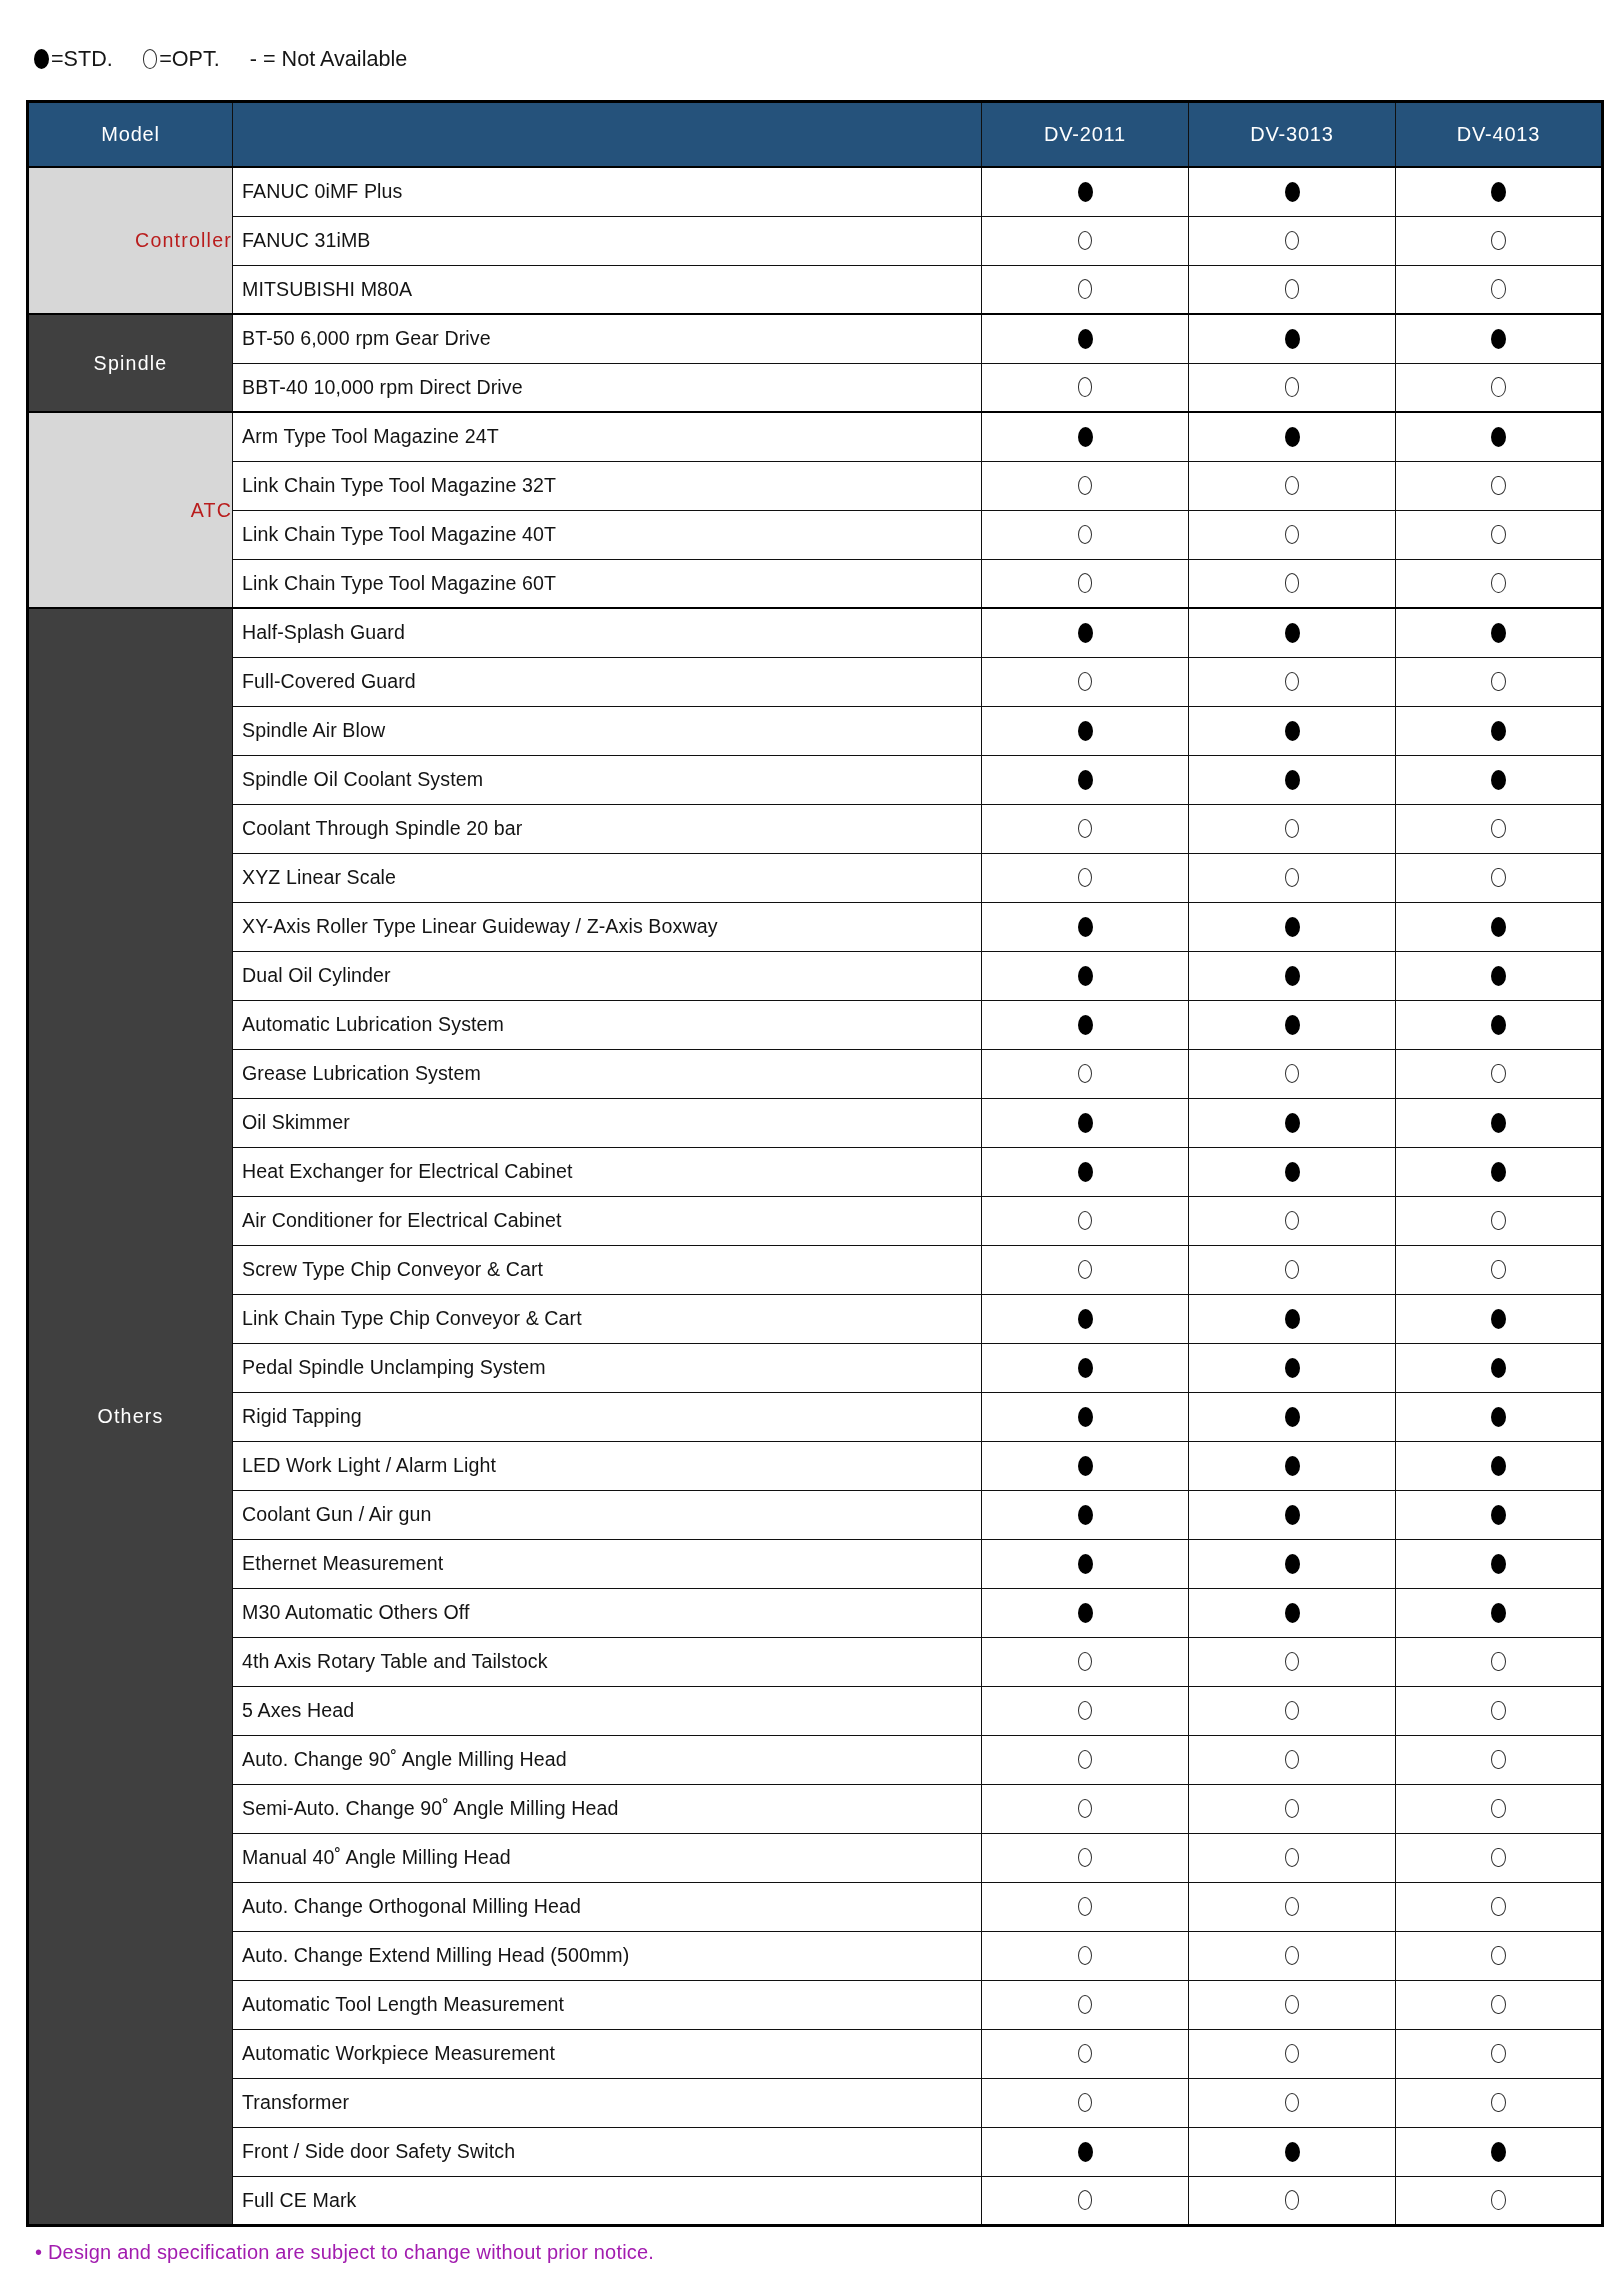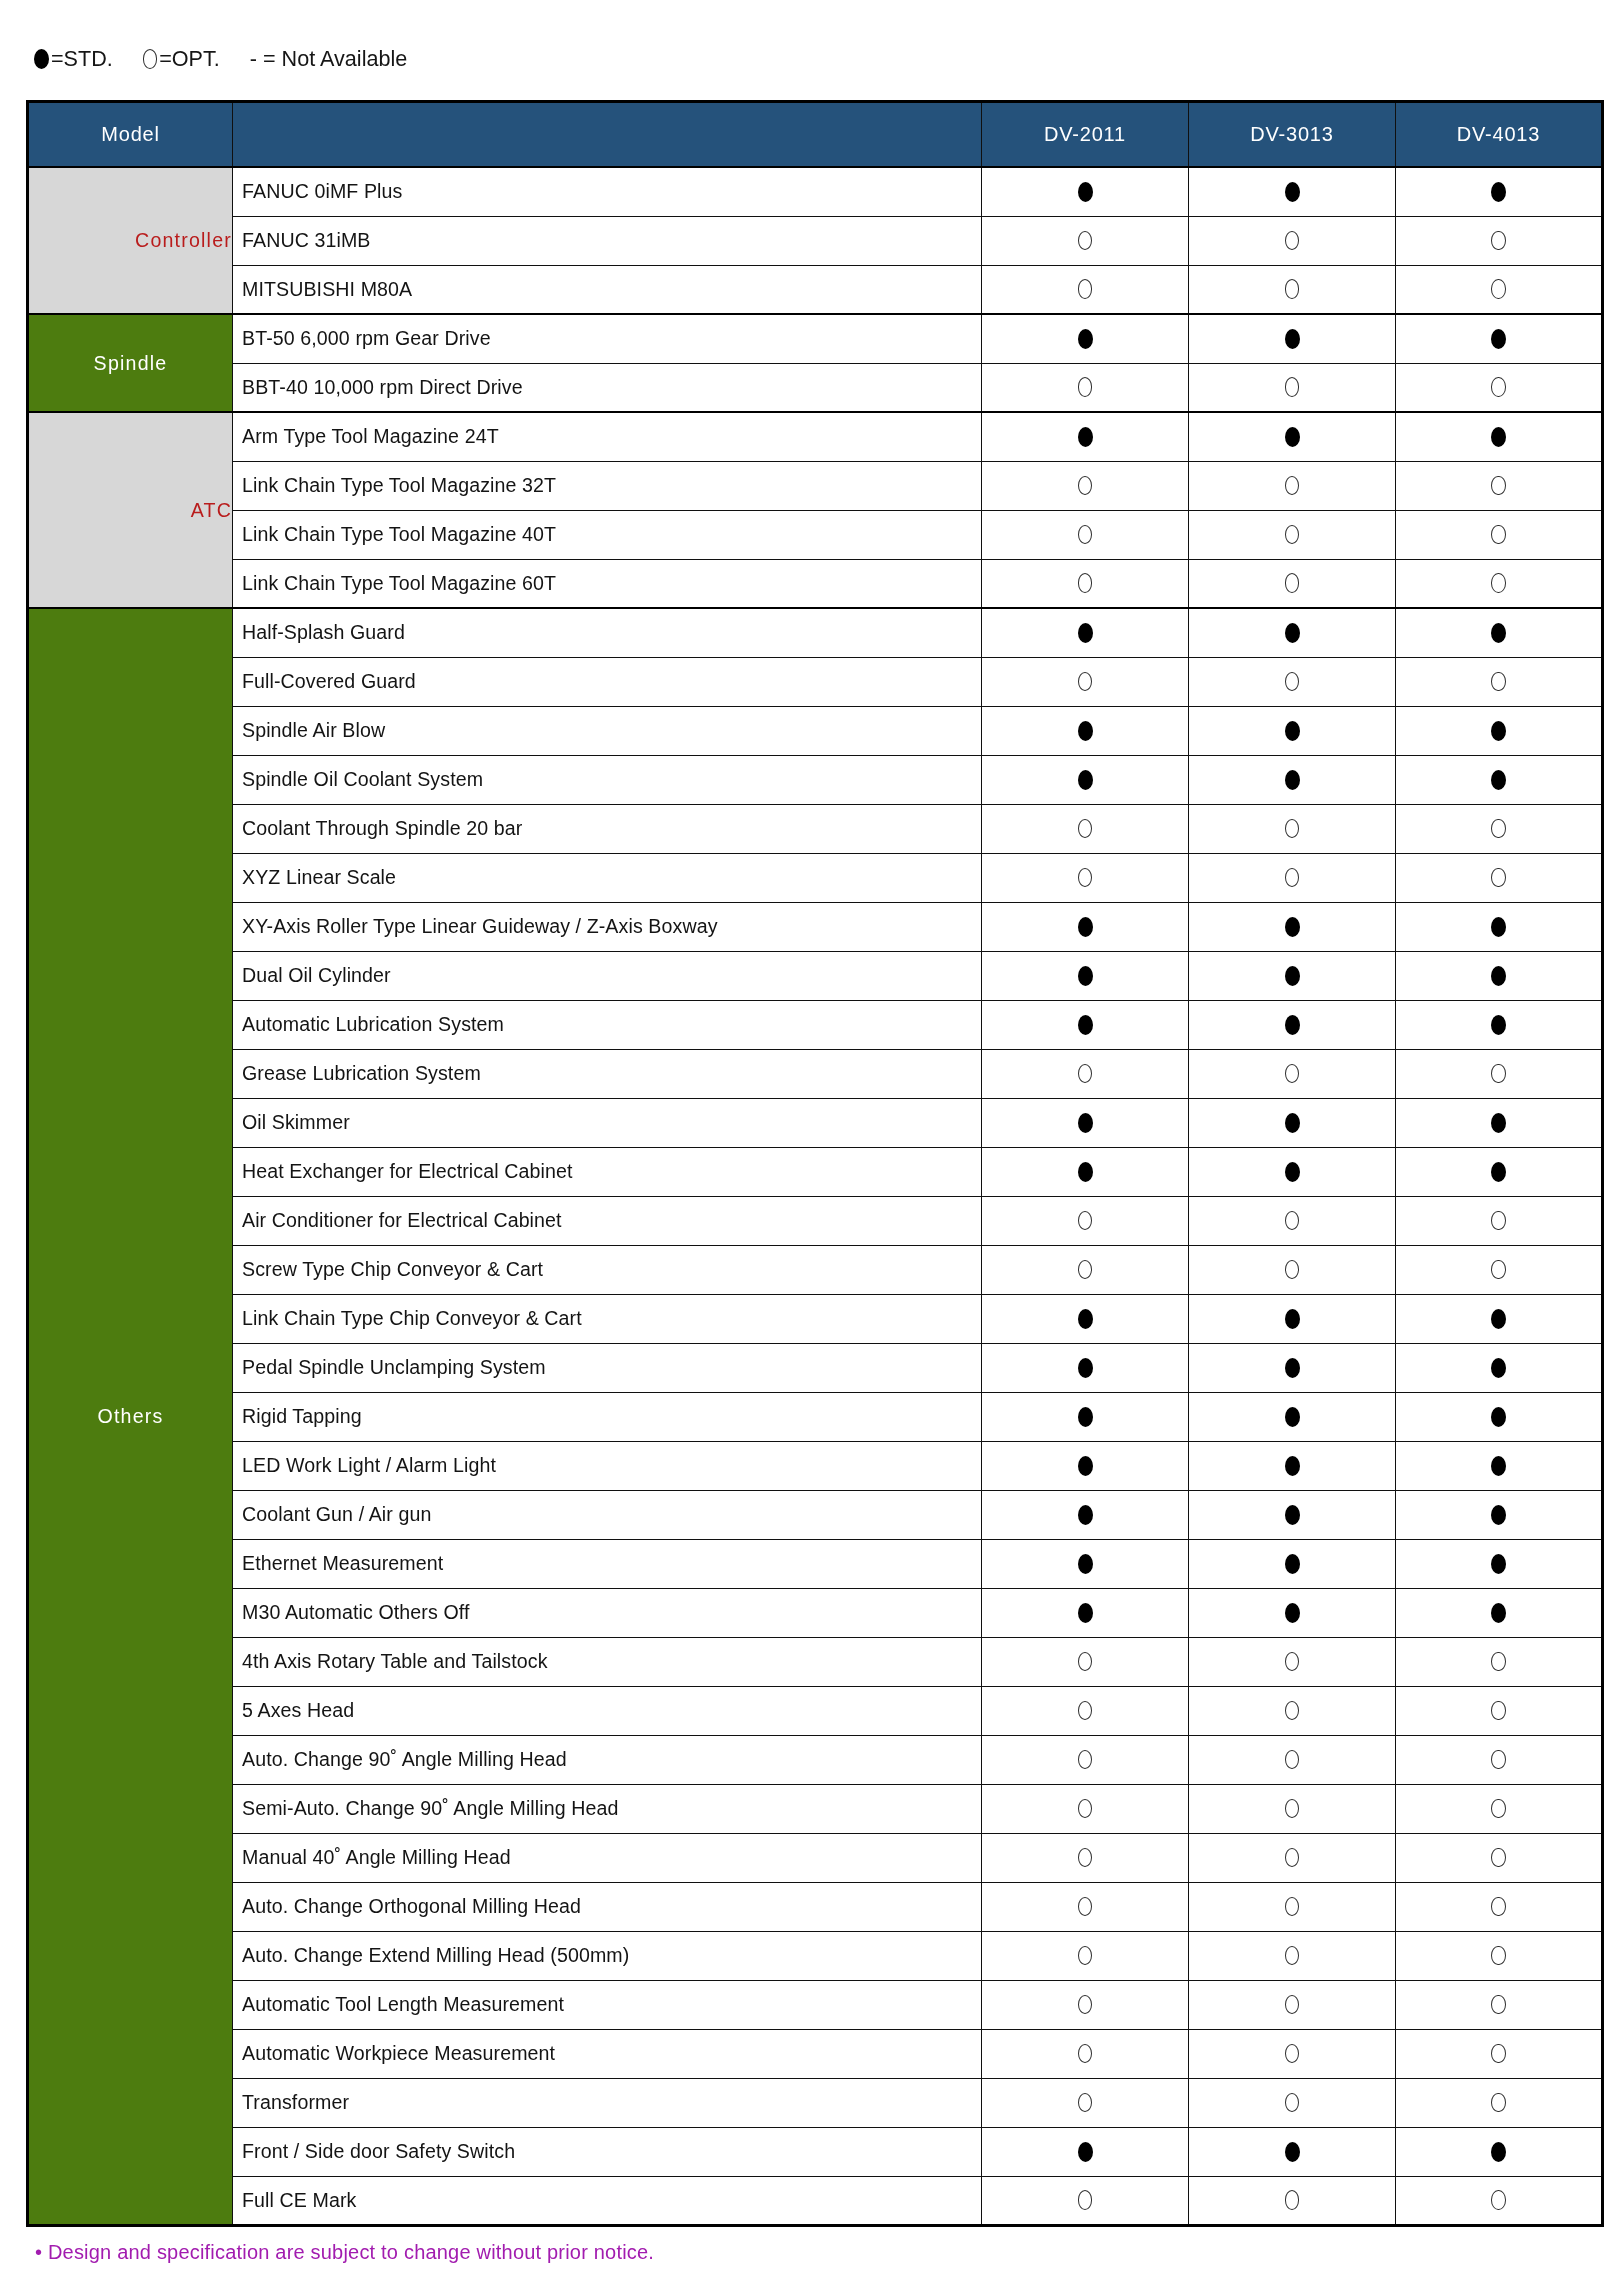--- a/index.html
+++ b/index.html
@@ -90,21 +90,21 @@
     font-size: 19.6px;
     font-weight: 400;
     letter-spacing: 1.2px;
   }
   .spec td.group.gray {
     background: #D7D7D7;
     color: #b91c1c;
     text-align: right;
   }
   .spec td.group.blue {
-    background: #4d7c0f;
+    background: #404040;
     color: #ffffff;
   }
   .spec tr.section-start > td { border-top: 2.6px solid #000; }
 
   
   .footer {
     position: absolute;
     left: 35px;
     top: 2241px;
     font-size: 20px;

